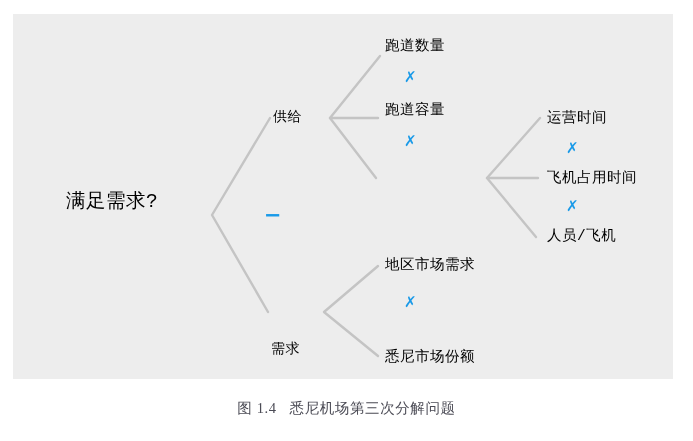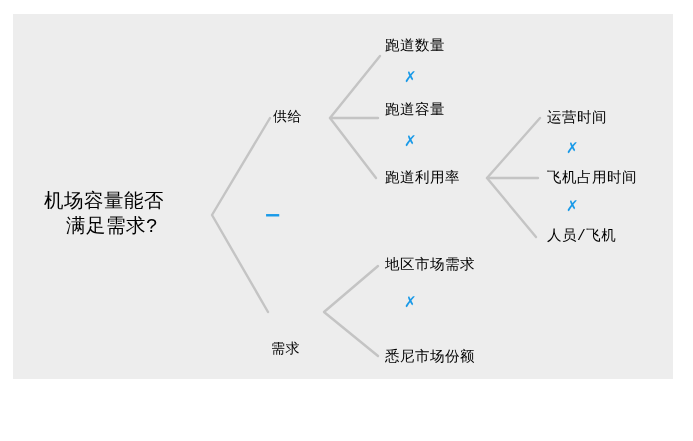--- a/index.html
+++ b/index.html
@@ -103,44 +103,45 @@
       <path d="M 330 118 L 378 118"></path>
 
       <path d="M 540 118 L 487 178 L 536 237"></path>
       <path d="M 487 178 L 538 178"></path>
 
       <path d="M 378 266 L 324 312 L 378 356"></path>
     </g>
   </svg>
 
   <div class="node node-root">
-    <span>机场容量能否</span>
     <span class="line2">满足需求?</span>
   </div>
 
   <div class="op op-minus" style="left:264px; top:205px;">−</div>
 
   <div class="node node-lvl1" style="left:273px; top:109px;">供给</div>
   <div class="node node-lvl1" style="left:271px; top:303px;margin-top:38px;">需求</div>
 
   <div class="node node-lvl2" style="left:385px; top:37px;">跑道数量</div>
   <div class="op" style="left:404px; top:70px;">✗</div>
 
   <div class="node node-lvl2" style="left:385px; top:101px;">跑道容量</div>
   <div class="op" style="left:404px; top:134px;">✗</div>
 
-  <div class="node node-lvl2" style="left:385px; top:169px;">跑道利用率</div>
 
   <div class="node node-lvl3" style="left:547px; top:109px;">运营时间</div>
   <div class="op" style="left:566px; top:141px;">✗</div>
 
   <div class="node node-lvl3" style="left:547px; top:169px;">飞机占用时间</div>
   <div class="op" style="left:566px; top:199px;">✗</div>
 
   <div class="node node-lvl3" style="left:547px; top:227px;">人员/飞机</div>
 
   <div class="node node-lvl2" style="left:385px; top:256px;">地区市场需求</div>
   <div class="op" style="left:404px; top:295px;">✗</div>
 
   <div class="node node-lvl2" style="left:385px; top:348px;">悉尼市场份额</div>
 
+  <div class="caption">
+    <span>图 1.4</span><span class="gap"></span><span>悉尼机场第三次分解问题</span>
+  </div>
 
 </div>
 
 </body></html>

